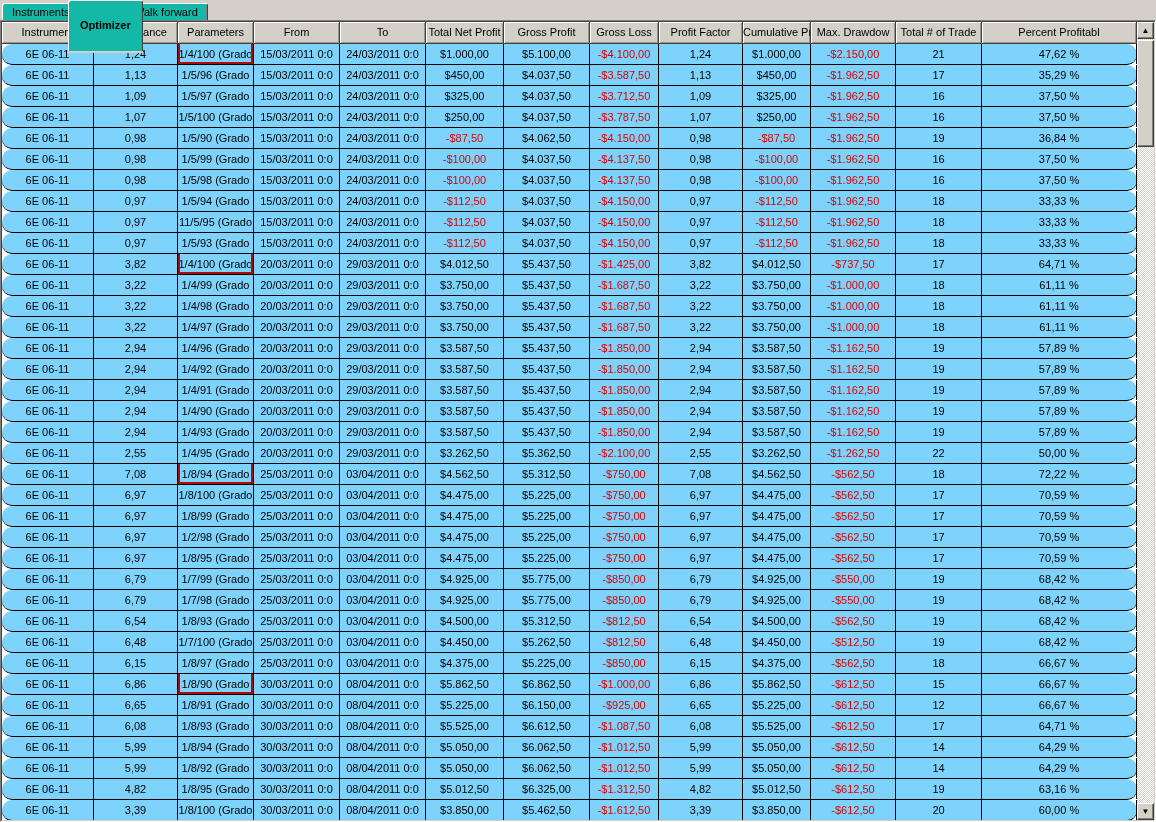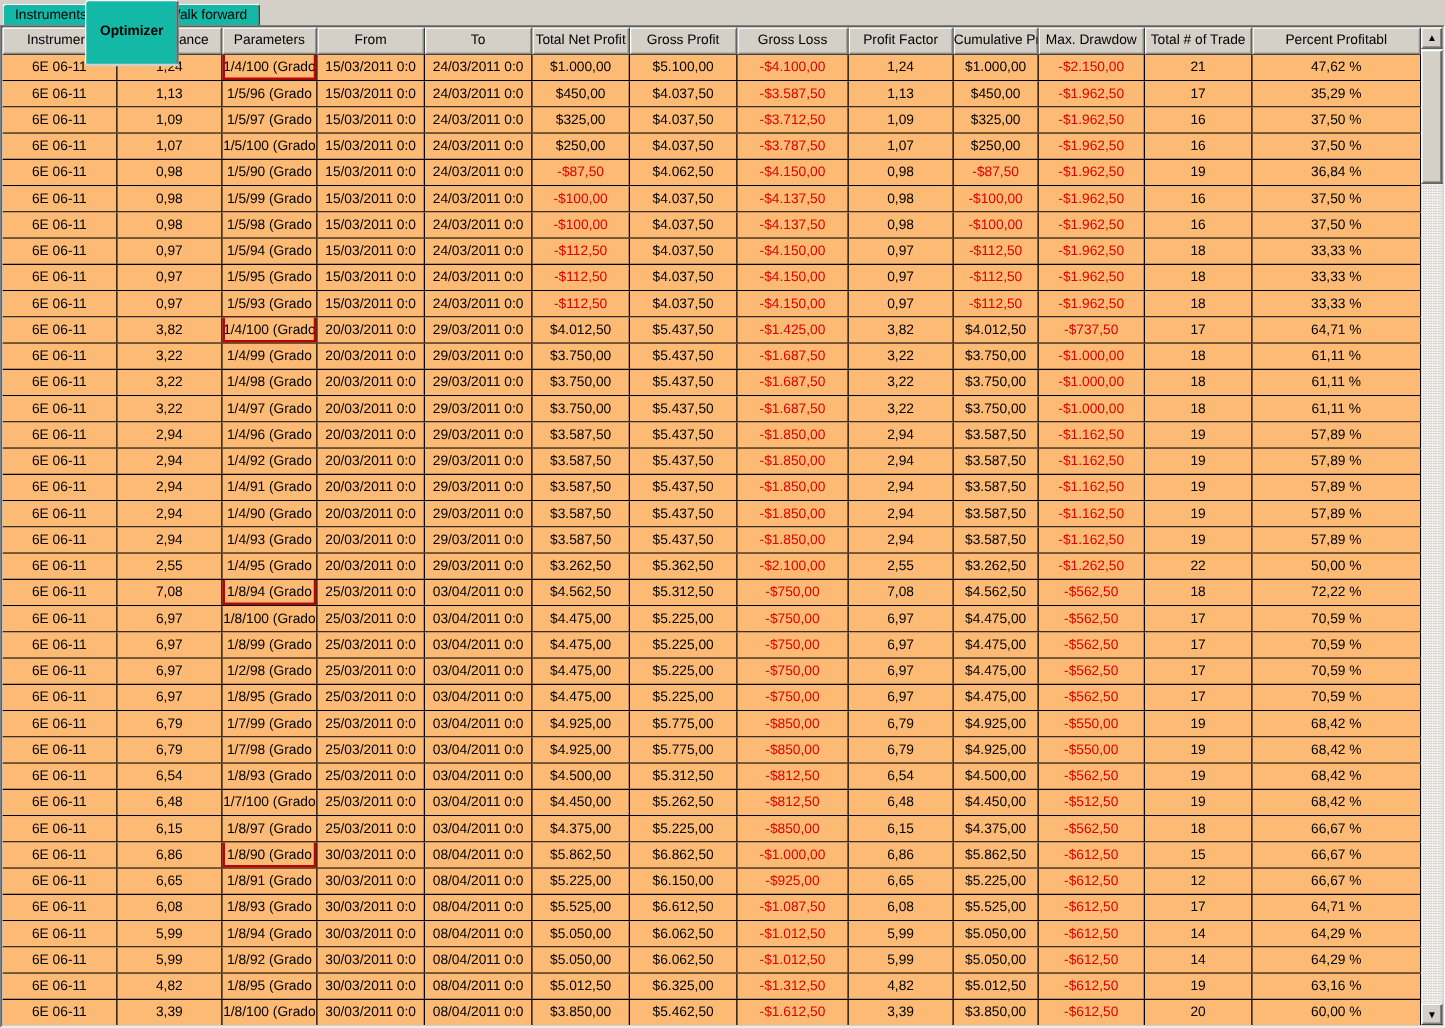--- a/index.html
+++ b/index.html
@@ -42,37 +42,37 @@
   }
   .hrow{display:flex;height:22px;background:#e5e5e5;box-sizing:border-box;}
   .hcell{
     box-sizing:border-box;height:22px;line-height:20px;text-align:center;
     background:#d4d0c8;position:relative;overflow:hidden;white-space:nowrap;
     border-right:1px solid #404040;border-bottom:1px solid #404040;
     box-shadow:inset 1px 1px 0 #fff, inset -1px -1px 0 #9a9689;
     cursor:default;
   }
   .sorticon{font-size:9px;color:#555;position:absolute;right:5px;top:1px;}
-  .row{display:flex;height:21px;background:#fdba74;box-sizing:border-box;border-bottom:1px solid #000;}
+  .row{display:flex;height:21px;background:#7dd3fc;box-sizing:border-box;border-bottom:1px solid #000;border-radius:10px;}
   .cell{
     box-sizing:border-box;height:20px;line-height:20px;text-align:center;
     overflow:hidden;white-space:nowrap;position:relative;
     border-right:1px solid #000;
     cursor:default;
   }
   .cell.neg{color:#dd0000;}
   .redbox{
     position:absolute;left:-1px;top:-3px;right:-1px;bottom:-1px;
     border:3px solid #b40808;border-radius:2px;
     box-shadow:1px 1px 1px rgba(80,80,80,.6);
     pointer-events:none;
   }
   
   .c0{width:92px}.c1{width:84px}.c2{width:76px}.c3{width:86px}.c4{width:86px}
-  .c5{width:78px}.c6{width:86px}.c7{width:89px}.c8{width:84px}.c9{width:68px}
+  .c5{width:78px}.c6{width:86px}.c7{width:69px}.c8{width:84px}.c9{width:68px}
   .c10{width:85px}.c11{width:86px}.c12{flex:1}
   
   .vscroll{
     position:absolute;right:0;top:0;width:17px;height:100%;
     background-image:conic-gradient(#fff 25%, #d4d0c8 0 50%, #fff 0 75%, #d4d0c8 0);
     background-size:2px 2px;
   }
   .sbtn{
     position:absolute;left:0;width:17px;height:17px;box-sizing:border-box;
     background:#d4d0c8;text-align:center;line-height:15px;font-size:8px;color:#000;
@@ -234,21 +234,21 @@
             <div class="cell c7 neg">-$4.150,00</div>
             <div class="cell c8">0,97</div>
             <div class="cell c9 neg">-$112,50</div>
             <div class="cell c10 neg">-$1.962,50</div>
             <div class="cell c11">18</div>
             <div class="cell c12">33,33 %</div>
           </div>
           <div class="row">
             <div class="cell c0">6E 06-11</div>
             <div class="cell c1">0,97</div>
-            <div class="cell c2">1/5/95 (Grado</div>
+            <div class="cell c2">11/5/95 (Grado</div>
             <div class="cell c3">15/03/2011 0:0</div>
             <div class="cell c4">24/03/2011 0:0</div>
             <div class="cell c5 neg">-$112,50</div>
             <div class="cell c6">$4.037,50</div>
             <div class="cell c7 neg">-$4.150,00</div>
             <div class="cell c8">0,97</div>
             <div class="cell c9 neg">-$112,50</div>
             <div class="cell c10 neg">-$1.962,50</div>
             <div class="cell c11">18</div>
             <div class="cell c12">33,33 %</div>

